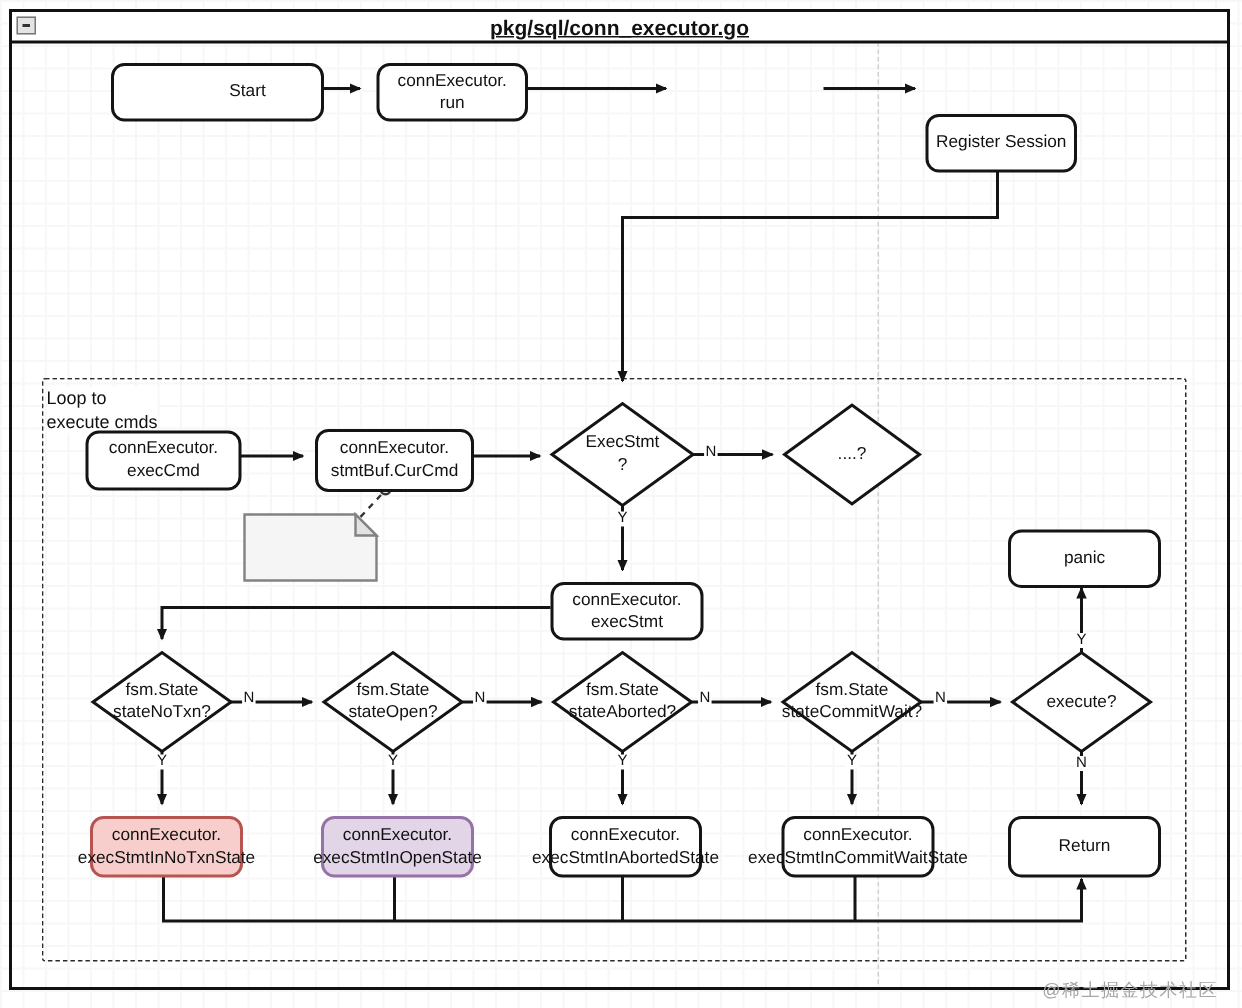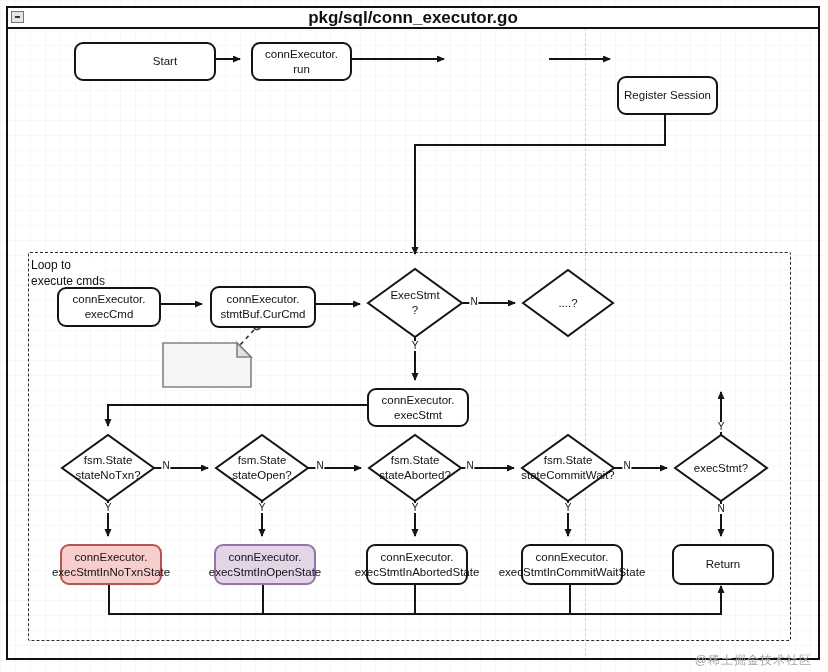--- a/index.html
+++ b/index.html
@@ -24,21 +24,21 @@
   .loop-box{position:absolute;left:28px;top:252px;width:761px;height:387px;
             border:1.6px dashed #2b2b2b;border-radius:2px;z-index:1;}
   .loop-label{position:absolute;left:31px;top:258px;font-weight:normal;font-size:12px;
               line-height:1.3;white-space:pre;background:#fff;z-index:3;}
   .note-text{position:absolute;left:166px;top:352px;width:84px;font-size:10px;line-height:1.35;
              color:#333;z-index:3;white-space:pre;}
   .frame{position:absolute;left:6px;top:6px;width:810px;height:650px;border:2px solid #111;
          z-index:5;pointer-events:none;}
   .titlebar{position:absolute;left:8px;top:8px;width:810px;height:19px;border-bottom:2px solid #111;
             background:#fff;z-index:6;display:flex;align-items:center;justify-content:center;}
-  .title{font-weight:bold;font-size:17px;}
+  .title{font-weight:bold;font-size:14px;text-decoration:underline;}
   .collapse{position:absolute;left:3px;top:3px;width:11px;height:10px;border:1px solid #777;
             background:#e4e4e4;display:flex;align-items:center;justify-content:center;cursor:pointer;}
   .minus{width:5px;height:2px;background:#333;}
   .watermark{position:absolute;right:16px;bottom:3px;font-size:12px;color:#a6a6a6;
              letter-spacing:1px;z-index:7;}
 </style>
 </head>
 <body>
 
 <div id="stage">
@@ -113,20 +113,23 @@
 execCmd</span>
     </div>
   <div class="node" style="left:210px;top:286px;width:102px;height:38px;">
     <span class="lbl">connExecutor.
 stmtBuf.CurCmd</span>
     </div>
   <div class="node" style="left:367px;top:388px;width:98px;height:35px;">
     <span class="lbl">connExecutor.
 execStmt</span>
     </div>
+  <div class="node" style="left:672px;top:353px;width:98px;height:35px;">
+    <span class="lbl">panic</span>
+    </div>
 
   <div class="node pink" style="left:60px;top:544px;width:98px;height:37px;">
     <span class="lbl">connExecutor.
 execStmtInNoTxnState</span>
     </div>
   <div class="node purple" style="left:214px;top:544px;width:98px;height:37px;">
     <span class="lbl">connExecutor.
 execStmtInOpenState</span>
     </div>
   <div class="node" style="left:366px;top:544px;width:98px;height:37px;">
@@ -158,21 +161,21 @@
     </div>
   <div class="dlabel" style="left:340px;top:448px;width:150px;height:40px;">
     <span class="lbl">fsm.State
 stateAborted?</span>
     </div>
   <div class="dlabel" style="left:493px;top:448px;width:150px;height:40px;">
     <span class="lbl">fsm.State
 stateCommitWait?</span>
     </div>
   <div class="dlabel" style="left:646px;top:448px;width:150px;height:40px;">
-    <span class="lbl">execStmt?</span>
+    <span class="lbl">execute?</span>
     </div>
 
 
   <span class="yn" style="left:474px;top:302px;">N</span>
   <span class="yn" style="left:415px;top:346px;">Y</span>
   <span class="yn" style="left:166px;top:466px;">N</span>
   <span class="yn" style="left:320px;top:466px;">N</span>
   <span class="yn" style="left:470px;top:466px;">N</span>
   <span class="yn" style="left:627px;top:466px;">N</span>
   <span class="yn" style="left:108px;top:508px;">Y</span>

